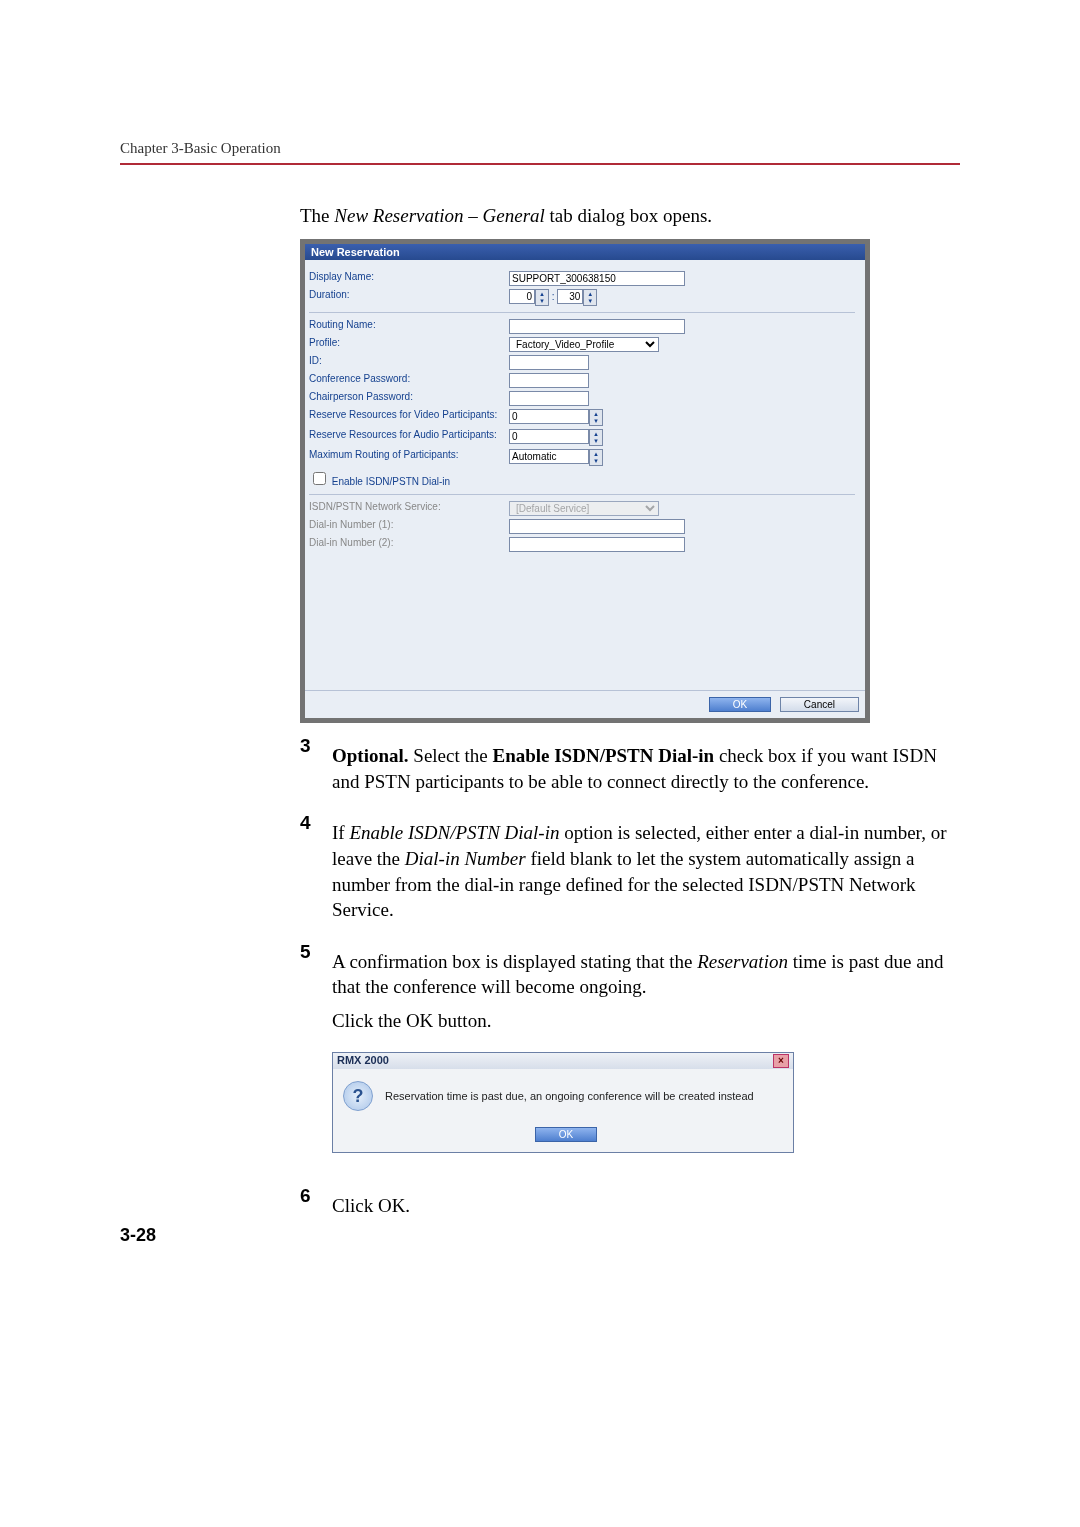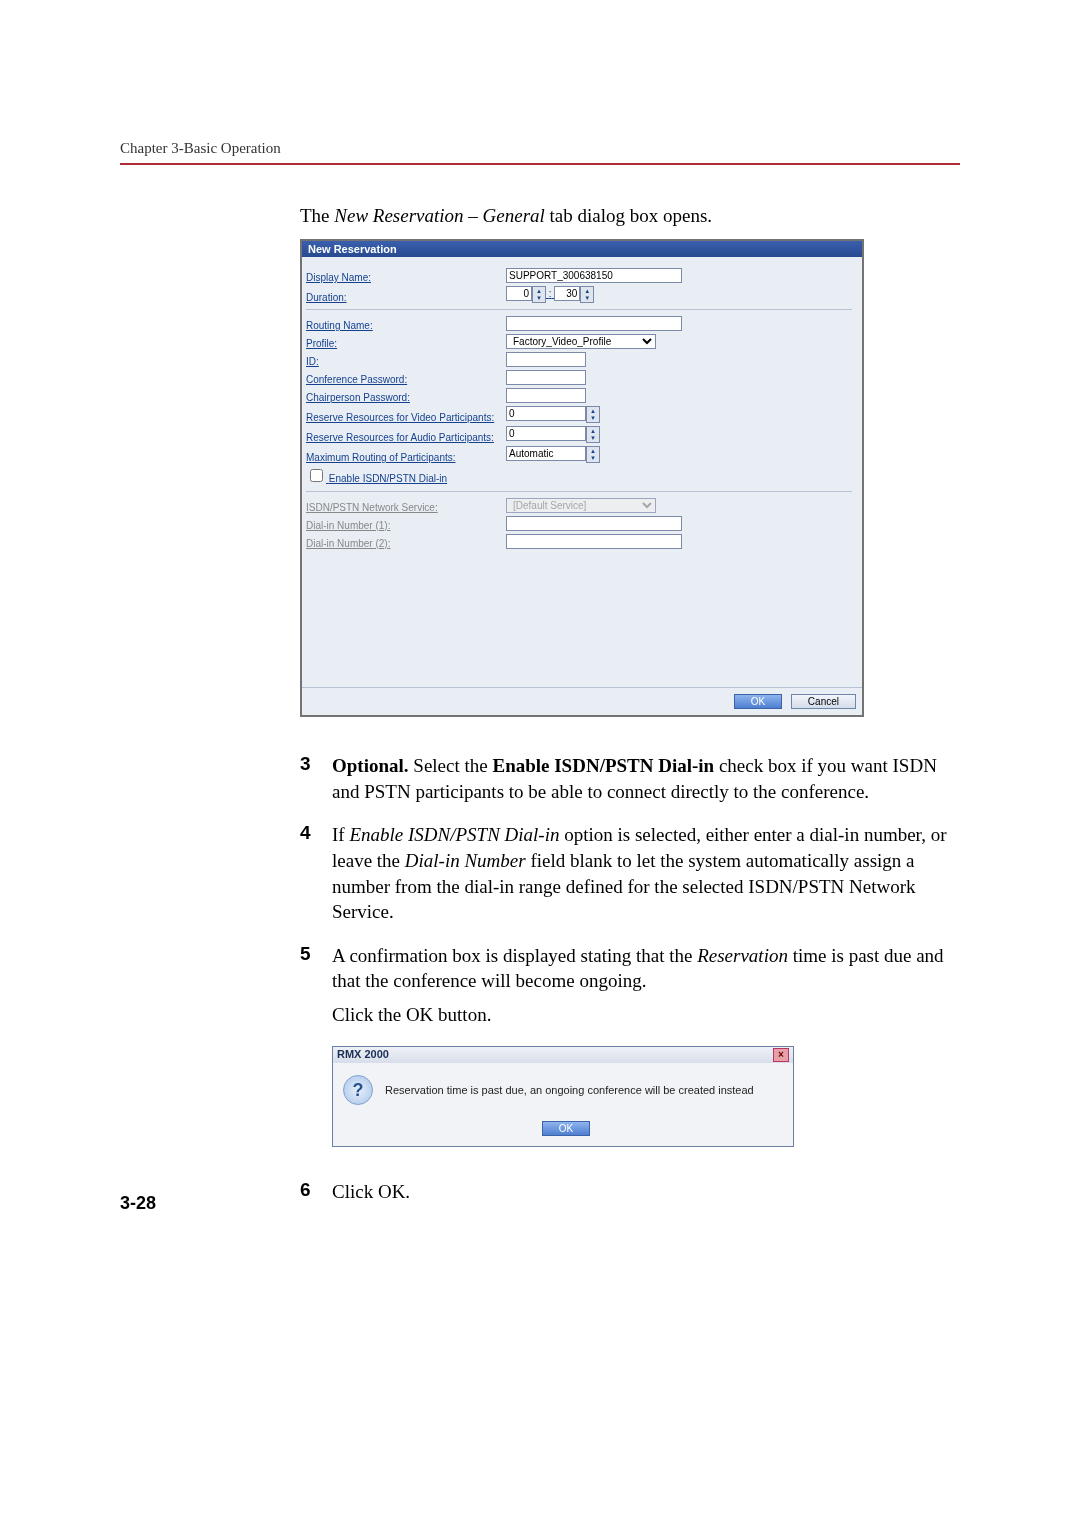--- a/index.html
+++ b/index.html
@@ -29,25 +29,25 @@
   }
   .lead-para {
     font-family: "Book Antiqua", Palatino, serif;
     font-size: 19px;
     margin: 0 0 12px 0;
   }
   .lead-para .italic { font-style: italic; }
   
   .dialog {
     width: 560px;
-    border: 2px solid #737373;
+    border: 5px solid #737373;
     font-family: Tahoma, Verdana, sans-serif;
     font-size: 10px;
     background: #e9eef5;
-    margin: 6px 0 36px 0;
+    margin: 6px 0 12px 0;
   }
   .dialog-titlebar {
     background: linear-gradient(#3a5fae, #274a8f);
     color: #fff;
     padding: 2px 6px;
     font-weight: bold;
     font-size: 11px;
   }
   .dialog-body {
     display: flex;
@@ -67,21 +67,21 @@
     border-radius: 10px;
     padding: 0 9px;
     background: #fff;
   }
   .chev { color: #15418f; margin-right: 2px; display: inline-block; }
   .dialog-form {
     flex: 1;
     padding: 8px 10px 8px 4px;
     color: #15418f;
   }
-  .frow { display: flex; align-items: flex-end; margin: 3px 0; text-decoration: underline; }
+  .frow { display: flex; align-items: flex-start; margin: 3px 0; }
   .flabel { width: 200px; }
   .fctrl input[type="text"], .fctrl select {
     font-family: inherit; font-size: 10px;
     border: 1px solid #7a8aa8; background: #fff;
     padding: 0 2px; height: 15px; box-sizing: border-box;
   }
   .fctrl .w-name { width: 176px; }
   .fctrl .w-small { width: 26px; text-align: right; }
   .fctrl .w-num { width: 80px; text-align: left; }
   .fctrl .w-sel { width: 150px; }
@@ -95,21 +95,21 @@
   .disabled input, .disabled select { background: #eee; color: #888; }
   .dialog-footer {
     text-align: right;
     padding: 6px;
     border-top: 1px solid #b7c2d6;
     background: #e9eef5;
   }
   .dlg-btn {
     border: 1px solid #6e84a8;
     background: linear-gradient(#f2f5fa,#d3dcea);
-    padding: 1px 16px;
+    padding: 1px 23px;
     font-size: 10px;
     margin-left: 6px;
   }
   .dlg-btn.primary { background: linear-gradient(#8fb4ee,#4e7fcf); color: #fff; border-color: #3b64a8; }
   
   .steps { margin-top: 10px; }
   .step { display: flex; margin: 10px 0; }
   .step-num {
     width: 32px;
     font-family: Arial, sans-serif;
@@ -117,21 +117,21 @@
     font-size: 19px;
     flex-shrink: 0;
   }
   .step-body {
     font-family: "Book Antiqua", Palatino, serif;
     font-size: 19px;
     line-height: 1.35;
   }
   .step-body .bold { font-weight: bold; font-family: inherit; }
   .step-body .italic { font-style: italic; }
-  .step-body p { margin: 0 0 8px 0; }
+  .step-body p { margin: 8px 0 8px 0; }
   
   .confirm-box {
     width: 460px;
     margin: 10px 0 32px 32px;
     border: 1px solid #6b7fa5;
     font-family: Tahoma, sans-serif;
     font-size: 11px;
     background: #f1f3f6;
   }
   .confirm-title {
@@ -156,21 +156,21 @@
     color: #2a528f;
     font-weight: bold;
     font-size: 18px;
     text-align: center; line-height: 28px;
     flex-shrink: 0;
   }
   .confirm-msg { color: #222; }
   .confirm-footer { text-align: center; padding: 4px 0 10px 0; }
   .page-num {
     position: absolute;
-    bottom: 68px;
+    bottom: 50px;
     left: 120px;
     font-family: Arial, sans-serif;
     font-weight: bold;
     font-size: 18px;
   }
 </style>
 </head>
 <body>
 
 <div class="page">

